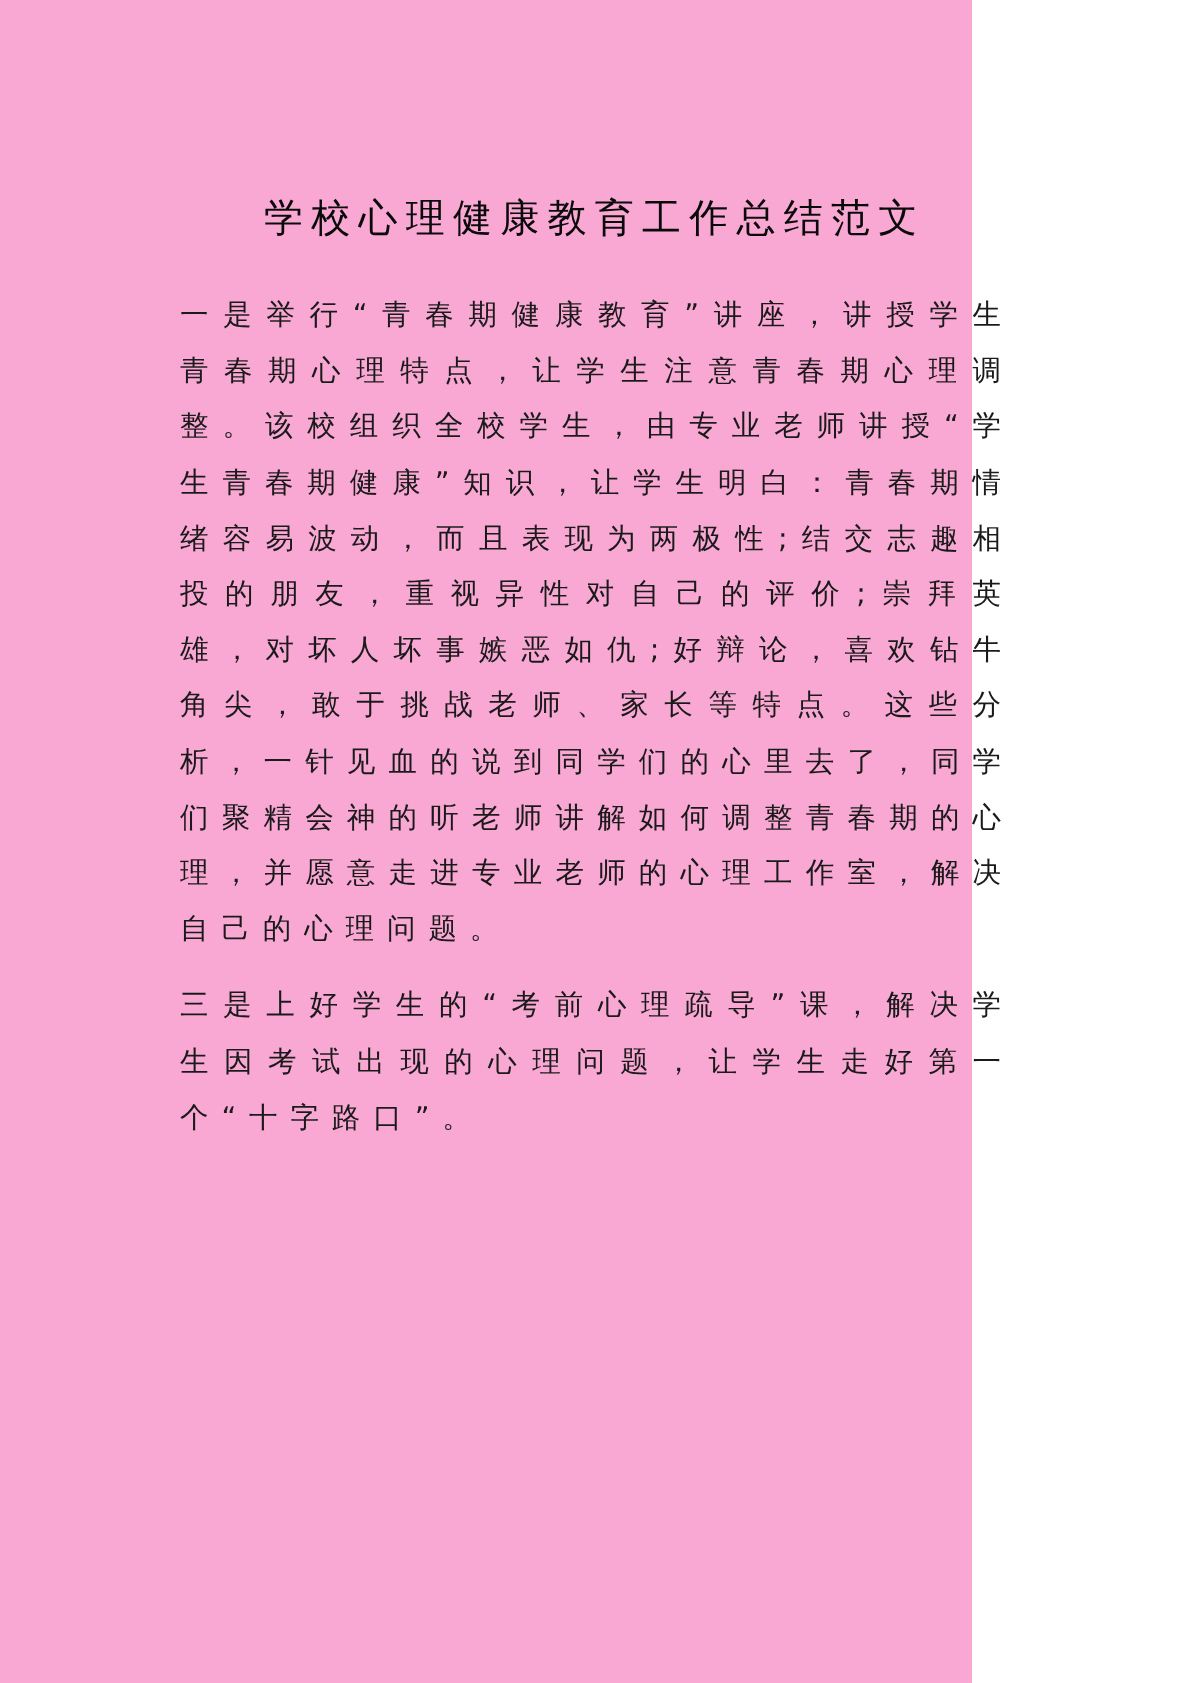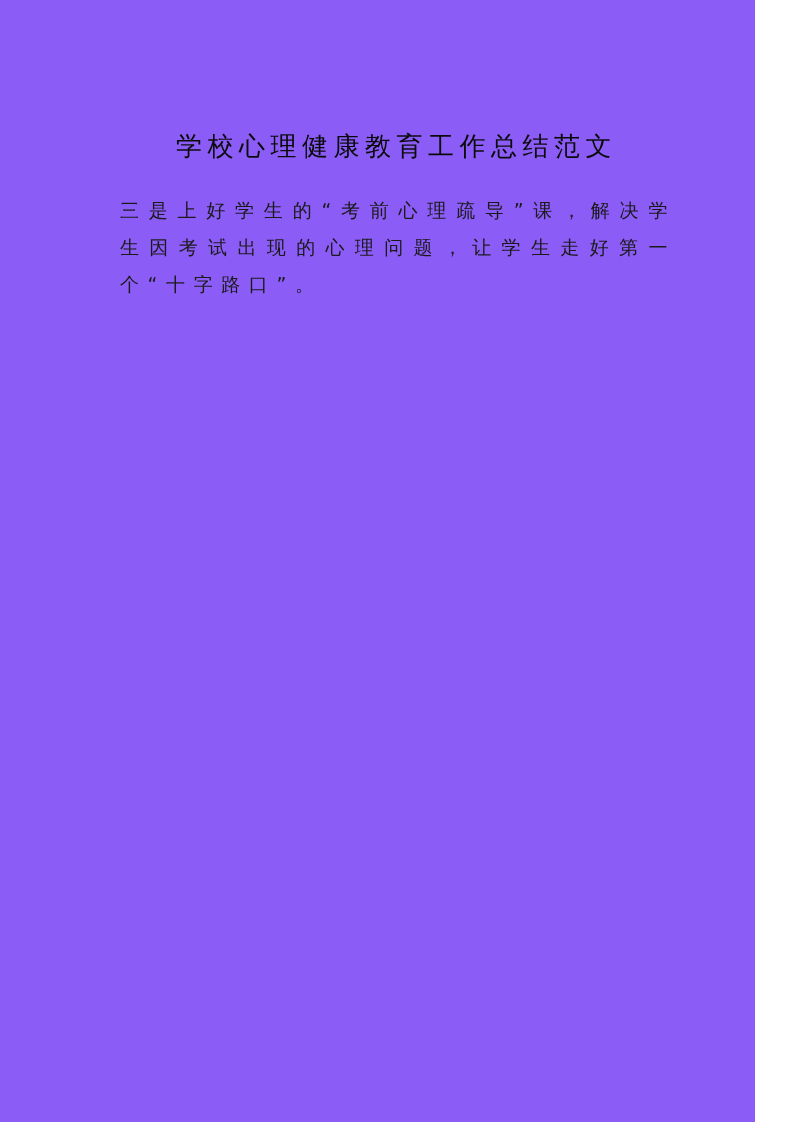--- a/index.html
+++ b/index.html
@@ -12,23 +12,23 @@
       height: 1122px;
       position: relative;
       overflow: hidden;
       font-family: "DejaVu Sans", "Liberation Sans", sans-serif;
       color: #111111;
     }
     .page {
       position: absolute;
       left: 0;
       top: 0;
-      width: 755px;
+      width: 648px;
       height: 1122px;
-      background: #8b5cf6;
+      background: #f9a8d4;
     }
     .title {
       position: absolute;
       left: 0;
       top: 128px;
       width: 793px;
       text-align: center;
       font-family: "DejaVu Serif", "Liberation Serif", serif;
       font-size: 26px;
       letter-spacing: 5.5px;
@@ -64,17 +64,18 @@
       margin-right: 6px;
     }
   </style>
 </head>
 <body>
 
 <div class="page">
   <h1 class="title">学校心理健康教育工作总结范文</h1>
 
   <div class="body-text">
+    <p class="para">一是举行“青春期健康教育”讲座，讲授学生青春期心理特点，让学生注意青春期心理调整。该校组织全校学生，由专业老师讲授“学生青春期健康”知识，让学生明白：青春期情绪容易波动，而且表现为两极性;结交志趣相投的朋友，重视异性对自己的评价;崇拜英雄，对坏人坏事嫉恶如仇;好辩论，喜欢钻牛角尖，敢于挑战老师、家长等特点。这些分析，一针见血的说到同学们的心里去了，同学们聚精会神的听老师讲解如何调整青春期的心理，并愿意走进专业老师的心理工作室，解决自己的心理问题。</p>
 
 
     <p class="para">三是上好学生的“考前心理疏导”课，解决学生因考试出现的心理问题，让学生走好第一个“十字路口”。</p>
   </div>
 </div>
 
 </body></html>

